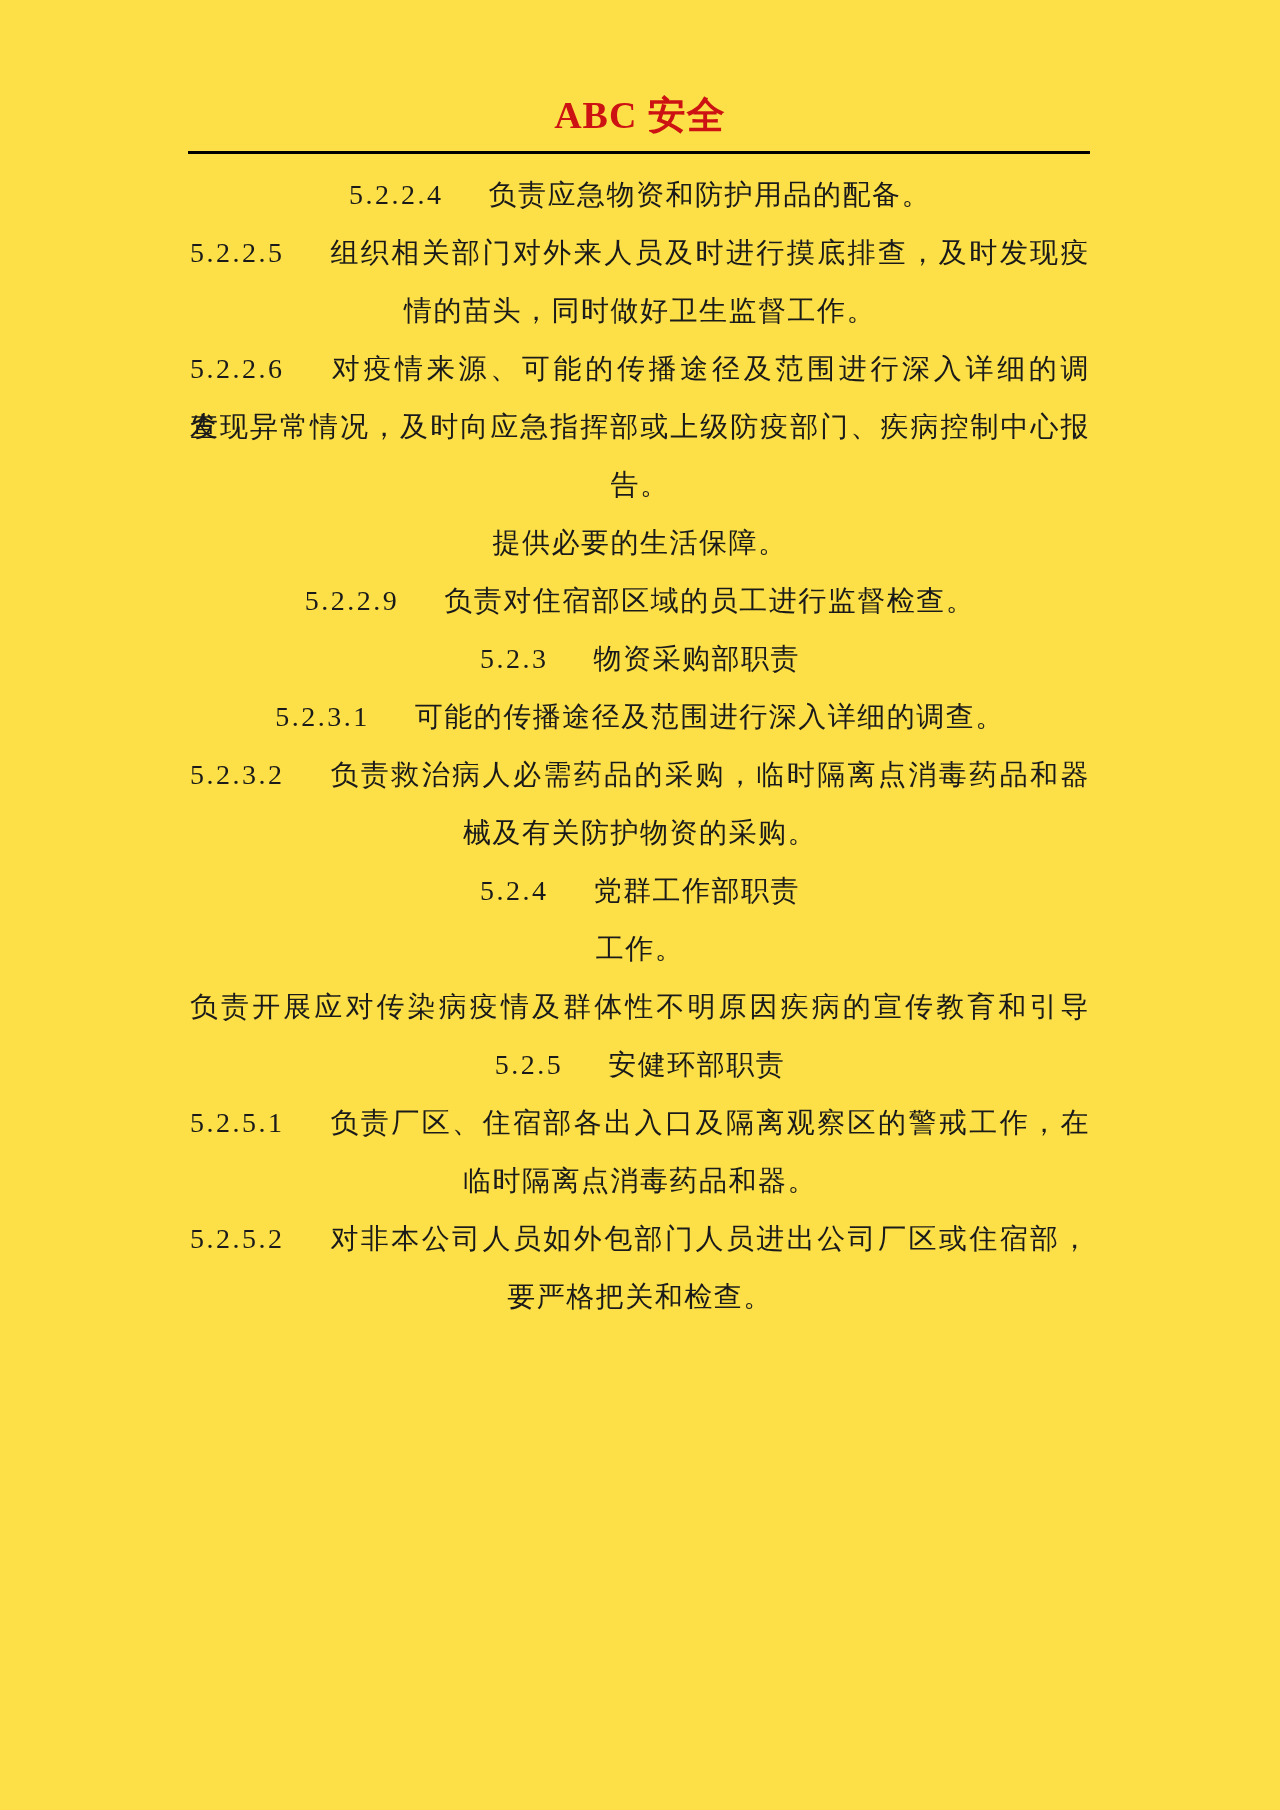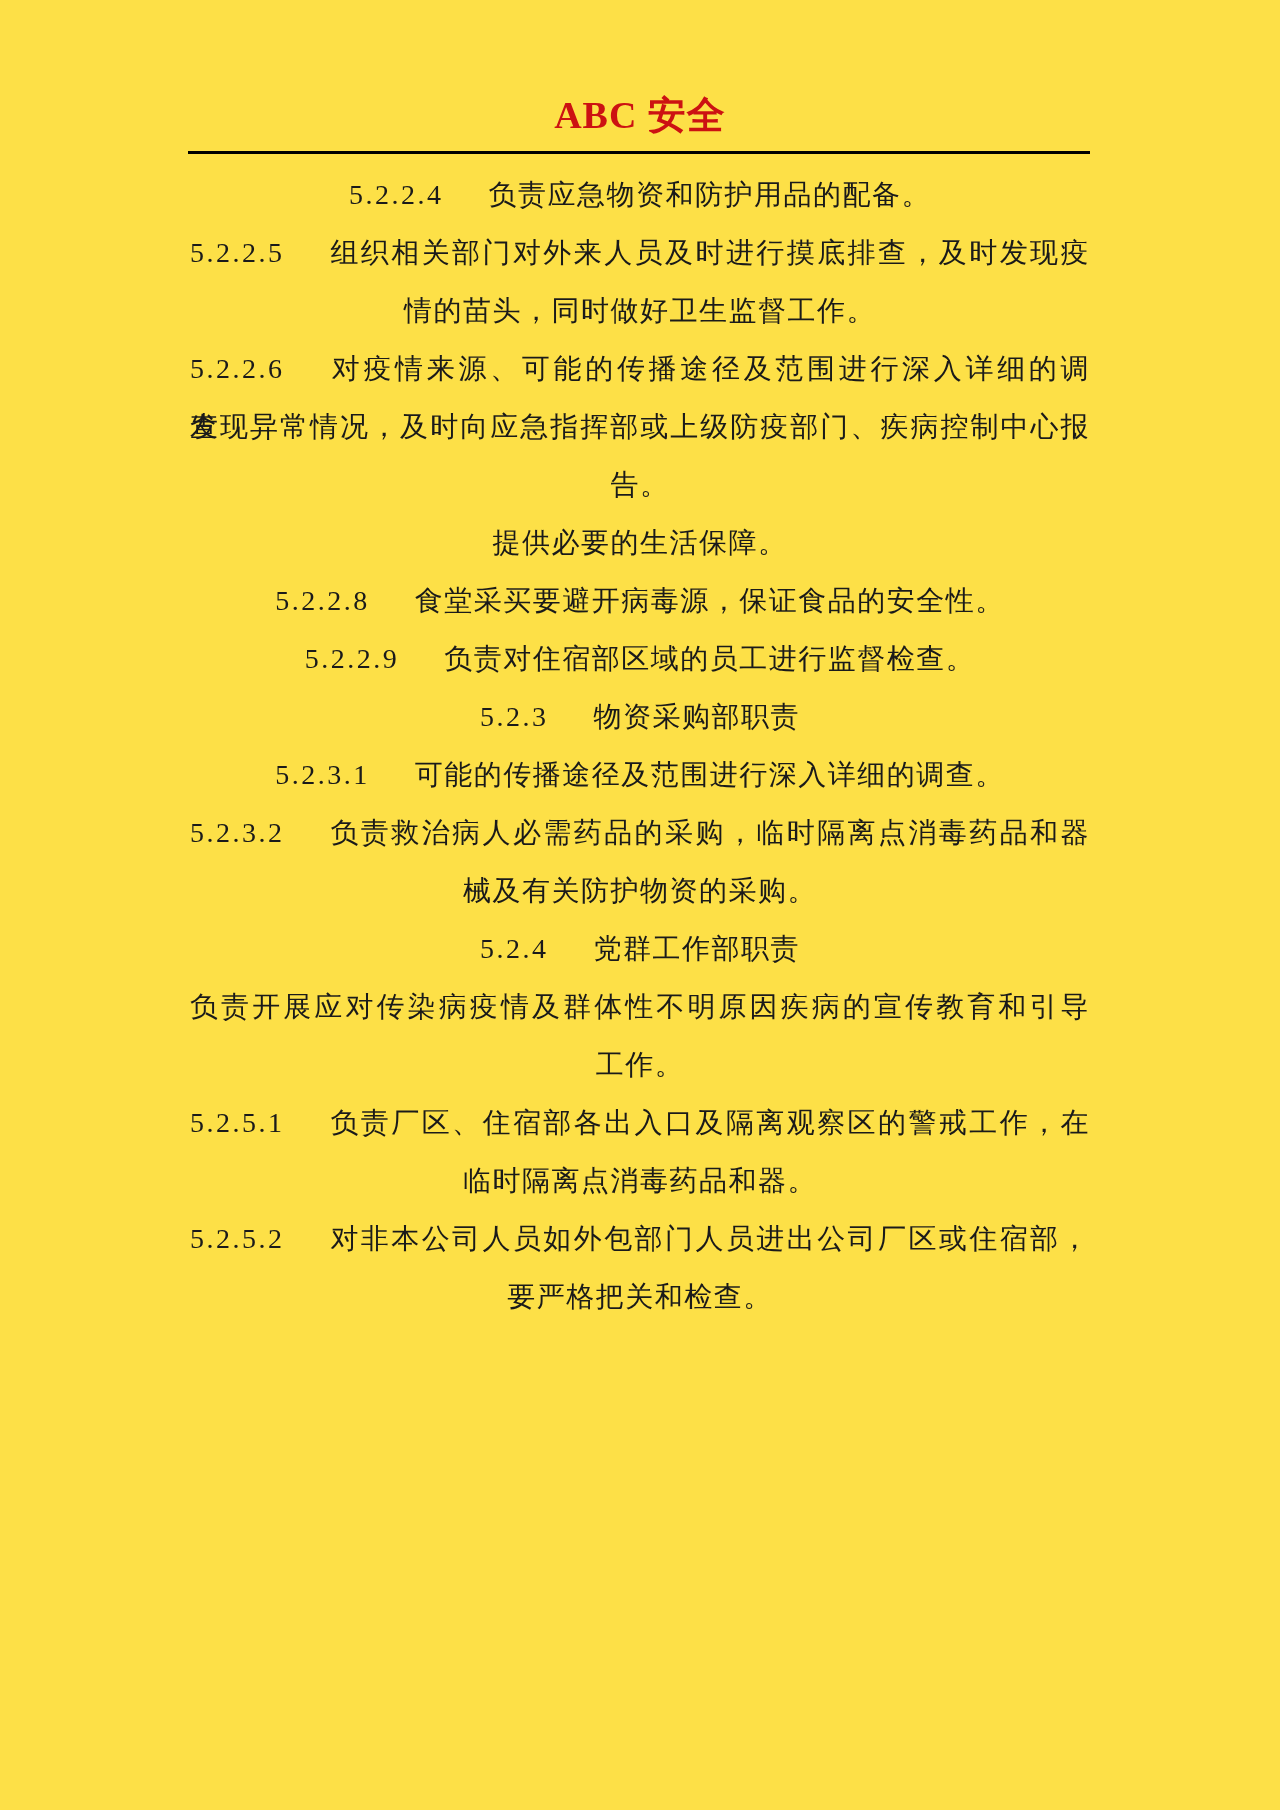--- a/index.html
+++ b/index.html
@@ -65,27 +65,27 @@
   <h1 class="title" style="color: rgb(204, 18, 18);">ABC 安全</h1>
   <div class="rule" style="border-top-color: rgb(0, 0, 0);"></div>
   <main class="content" id="content" style="color: rgb(26, 26, 26);">
       <div class="line"><span class="num">5.2.2.4</span><span>负责应急物资和防护用品的配备。</span></div>
       <div class="line full"><span class="num">5.2.2.5</span><span>组织相关部门对外来人员及时进行摸底排查，及时发现疫</span></div>
       <div class="line"><span>情的苗头，同时做好卫生监督工作。</span></div>
       <div class="line full"><span class="num">5.2.2.6</span><span>对疫情来源、可能的传播途径及范围进行深入详细的调查，</span></div>
       <div class="line full"><span>发现异常情况，及时向应急指挥部或上级防疫部门、疾病控制中心报</span></div>
       <div class="line"><span>告。</span></div>
       <div class="line"><span>提供必要的生活保障。</span></div>
-      <div class="line"><span class="num">5.2.2.8</span><span>食堂采买要避开病毒源，保证食品的安全性。</span></div>
       <div class="line"><span class="num">5.2.2.9</span><span>负责对住宿部区域的员工进行监督检查。</span></div>
       <div class="line"><span class="num">5.2.3</span><span>物资采购部职责</span></div>
       <div class="line"><span class="num">5.2.3.1</span><span>可能的传播途径及范围进行深入详细的调查。</span></div>
       <div class="line full"><span class="num">5.2.3.2</span><span>负责救治病人必需药品的采购，临时隔离点消毒药品和器</span></div>
       <div class="line"><span>械及有关防护物资的采购。</span></div>
       <div class="line"><span class="num">5.2.4</span><span>党群工作部职责</span></div>
+      <div class="line"><span>工作。</span></div>
       <div class="line full"><span>负责开展应对传染病疫情及群体性不明原因疾病的宣传教育和引导</span></div>
-      <div class="line"><span>工作。</span></div>
+      <div class="line"><span class="num">5.2.5</span><span>安健环部职责</span></div>
       <div class="line full"><span class="num">5.2.5.1</span><span>负责厂区、住宿部各出入口及隔离观察区的警戒工作，在</span></div>
       <div class="line"><span>临时隔离点消毒药品和器。</span></div>
       <div class="line full"><span class="num">5.2.5.2</span><span>对非本公司人员如外包部门人员进出公司厂区或住宿部，</span></div>
       <div class="line"><span>要严格把关和检查。</span></div>
     </main>
 </div>
 
 </body></html>

